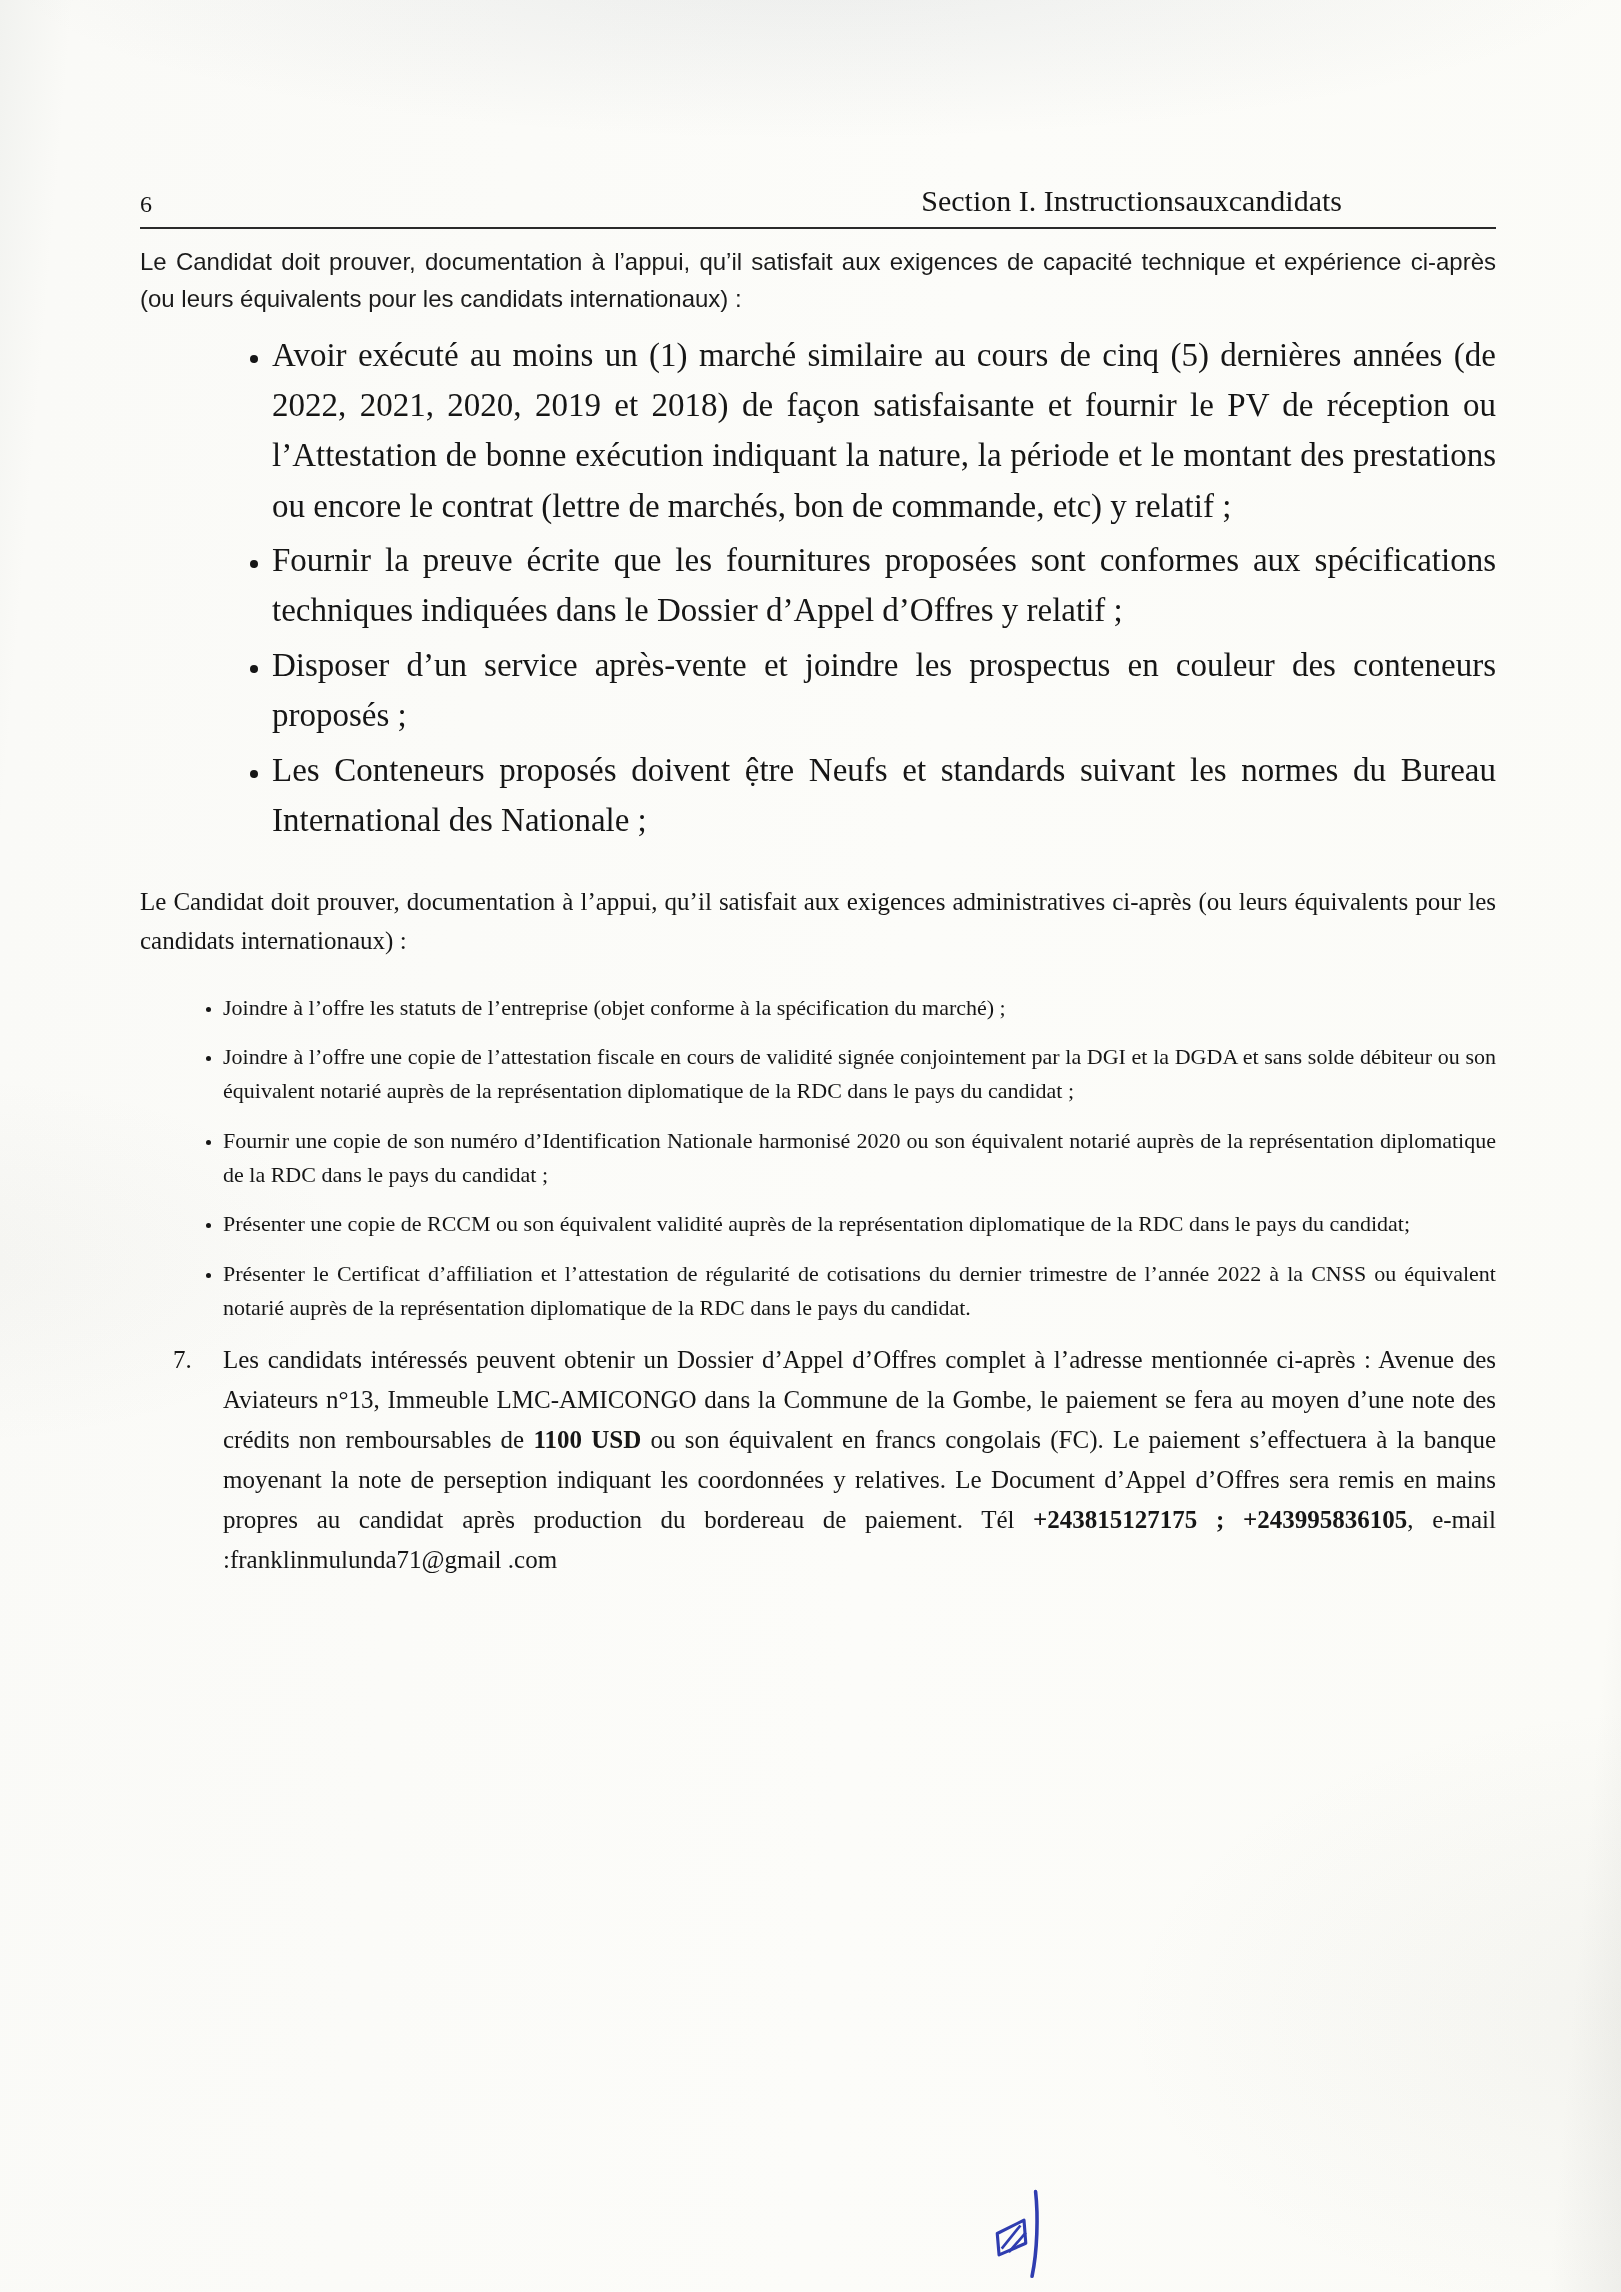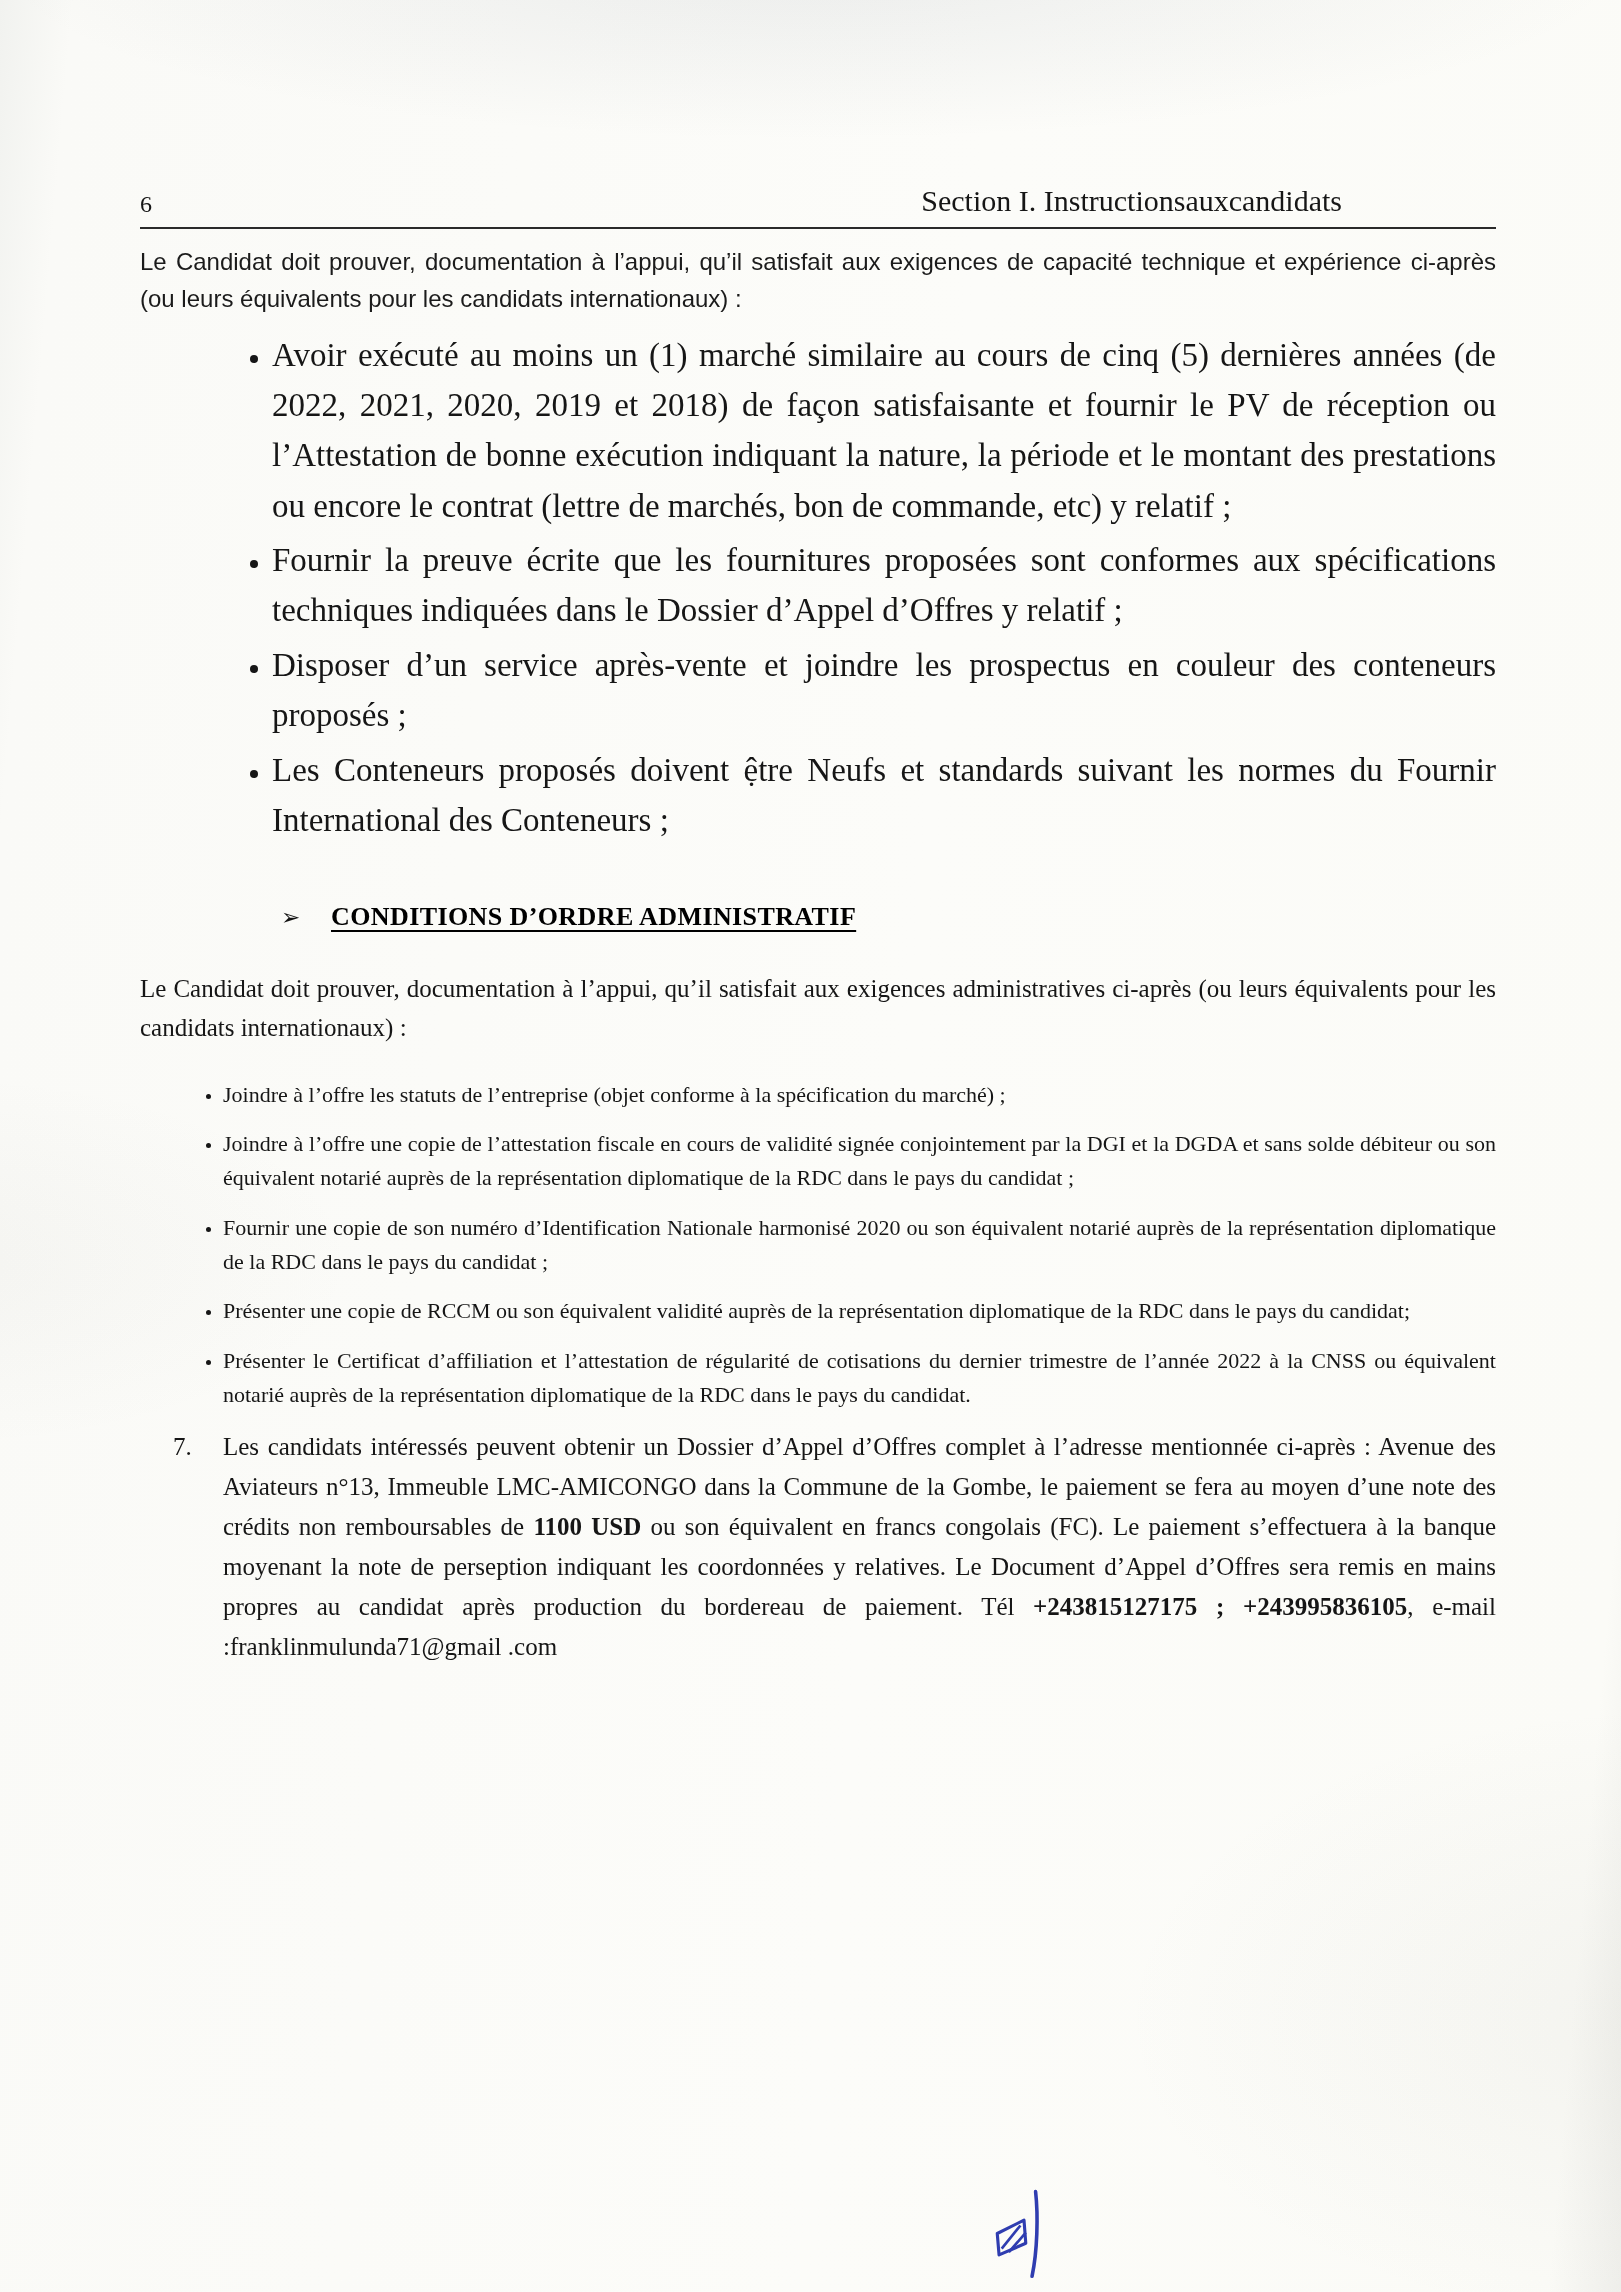--- a/index.html
+++ b/index.html
@@ -101,26 +101,23 @@
     </div>
     <div class="rule"></div>
 
 
     <p class="intro intro-sans">Le Candidat doit prouver, documentation à l’appui, qu’il satisfait aux exigences de capacité technique et expérience ci-après (ou leurs équivalents pour les candidats internationaux) :</p>
 
     <ul class="blist list1">
       <li>Avoir exécuté au moins un (1) marché similaire au cours de cinq (5) dernières années (de 2022, 2021, 2020, 2019 et 2018) de façon satisfaisante et fournir le PV de réception ou l’Attestation de bonne exécution indiquant la nature, la période et le montant des prestations ou encore le contrat (lettre de marchés, bon de commande, etc) y relatif ;</li>
       <li>Fournir la preuve écrite que les fournitures proposées sont conformes aux spécifications techniques indiquées dans le Dossier d’Appel d’Offres y relatif ;</li>
       <li>Disposer d’un service après-vente et joindre les prospectus en couleur des conteneurs proposés ;</li>
-      <li>Les Conteneurs proposés doivent ệtre Neufs et standards suivant les normes du Fournir International des Conteneurs ;</li>
+      <li>Les Conteneurs proposés doivent ệtre Neufs et standards suivant les normes du Bureau International des Nationale ;</li>
     </ul>
 
-    <div class="heading h2">
-      <span class="arrow">➢</span><span class="h-text">CONDITIONS D’ORDRE ADMINISTRATIF</span>
-    </div>
 
     <p class="intro intro-serif">Le Candidat doit prouver, documentation à l’appui, qu’il satisfait aux exigences administratives ci-après (ou leurs équivalents pour les candidats internationaux) :</p>
 
     <ul class="blist list2">
       <li>Joindre à l’offre les statuts de l’entreprise (objet conforme à la spécification du marché) ;</li>
       <li>Joindre à l’offre une copie de l’attestation fiscale en cours de validité signée conjointement par la DGI et la DGDA et sans solde débiteur ou son équivalent notarié auprès de la représentation diplomatique de la RDC dans le pays du candidat ;</li>
       <li>Fournir une copie de son numéro d’Identification Nationale harmonisé 2020 ou son équivalent notarié auprès de la représentation diplomatique de la RDC dans le pays du candidat ;</li>
       <li>Présenter une copie de RCCM  ou son équivalent validité auprès de la représentation diplomatique de la RDC dans le pays du candidat;</li>
       <li>Présenter le Certificat d’affiliation et l’attestation de régularité de cotisations du dernier trimestre de l’année 2022 à la CNSS ou équivalent notarié auprès de la représentation diplomatique de la RDC dans le pays du candidat.</li>
     </ul>

